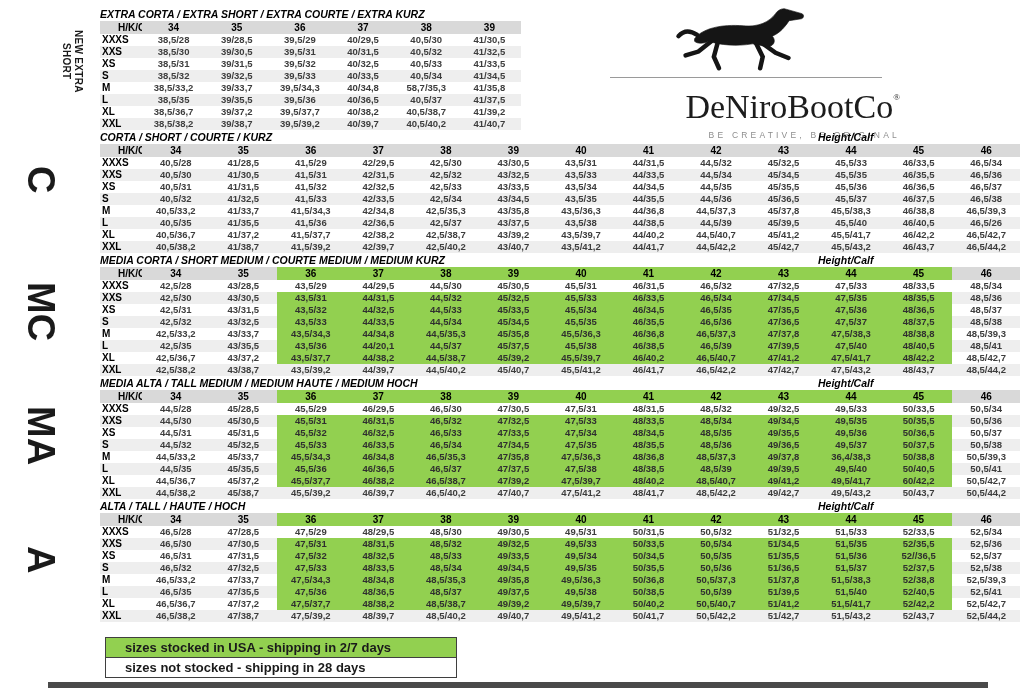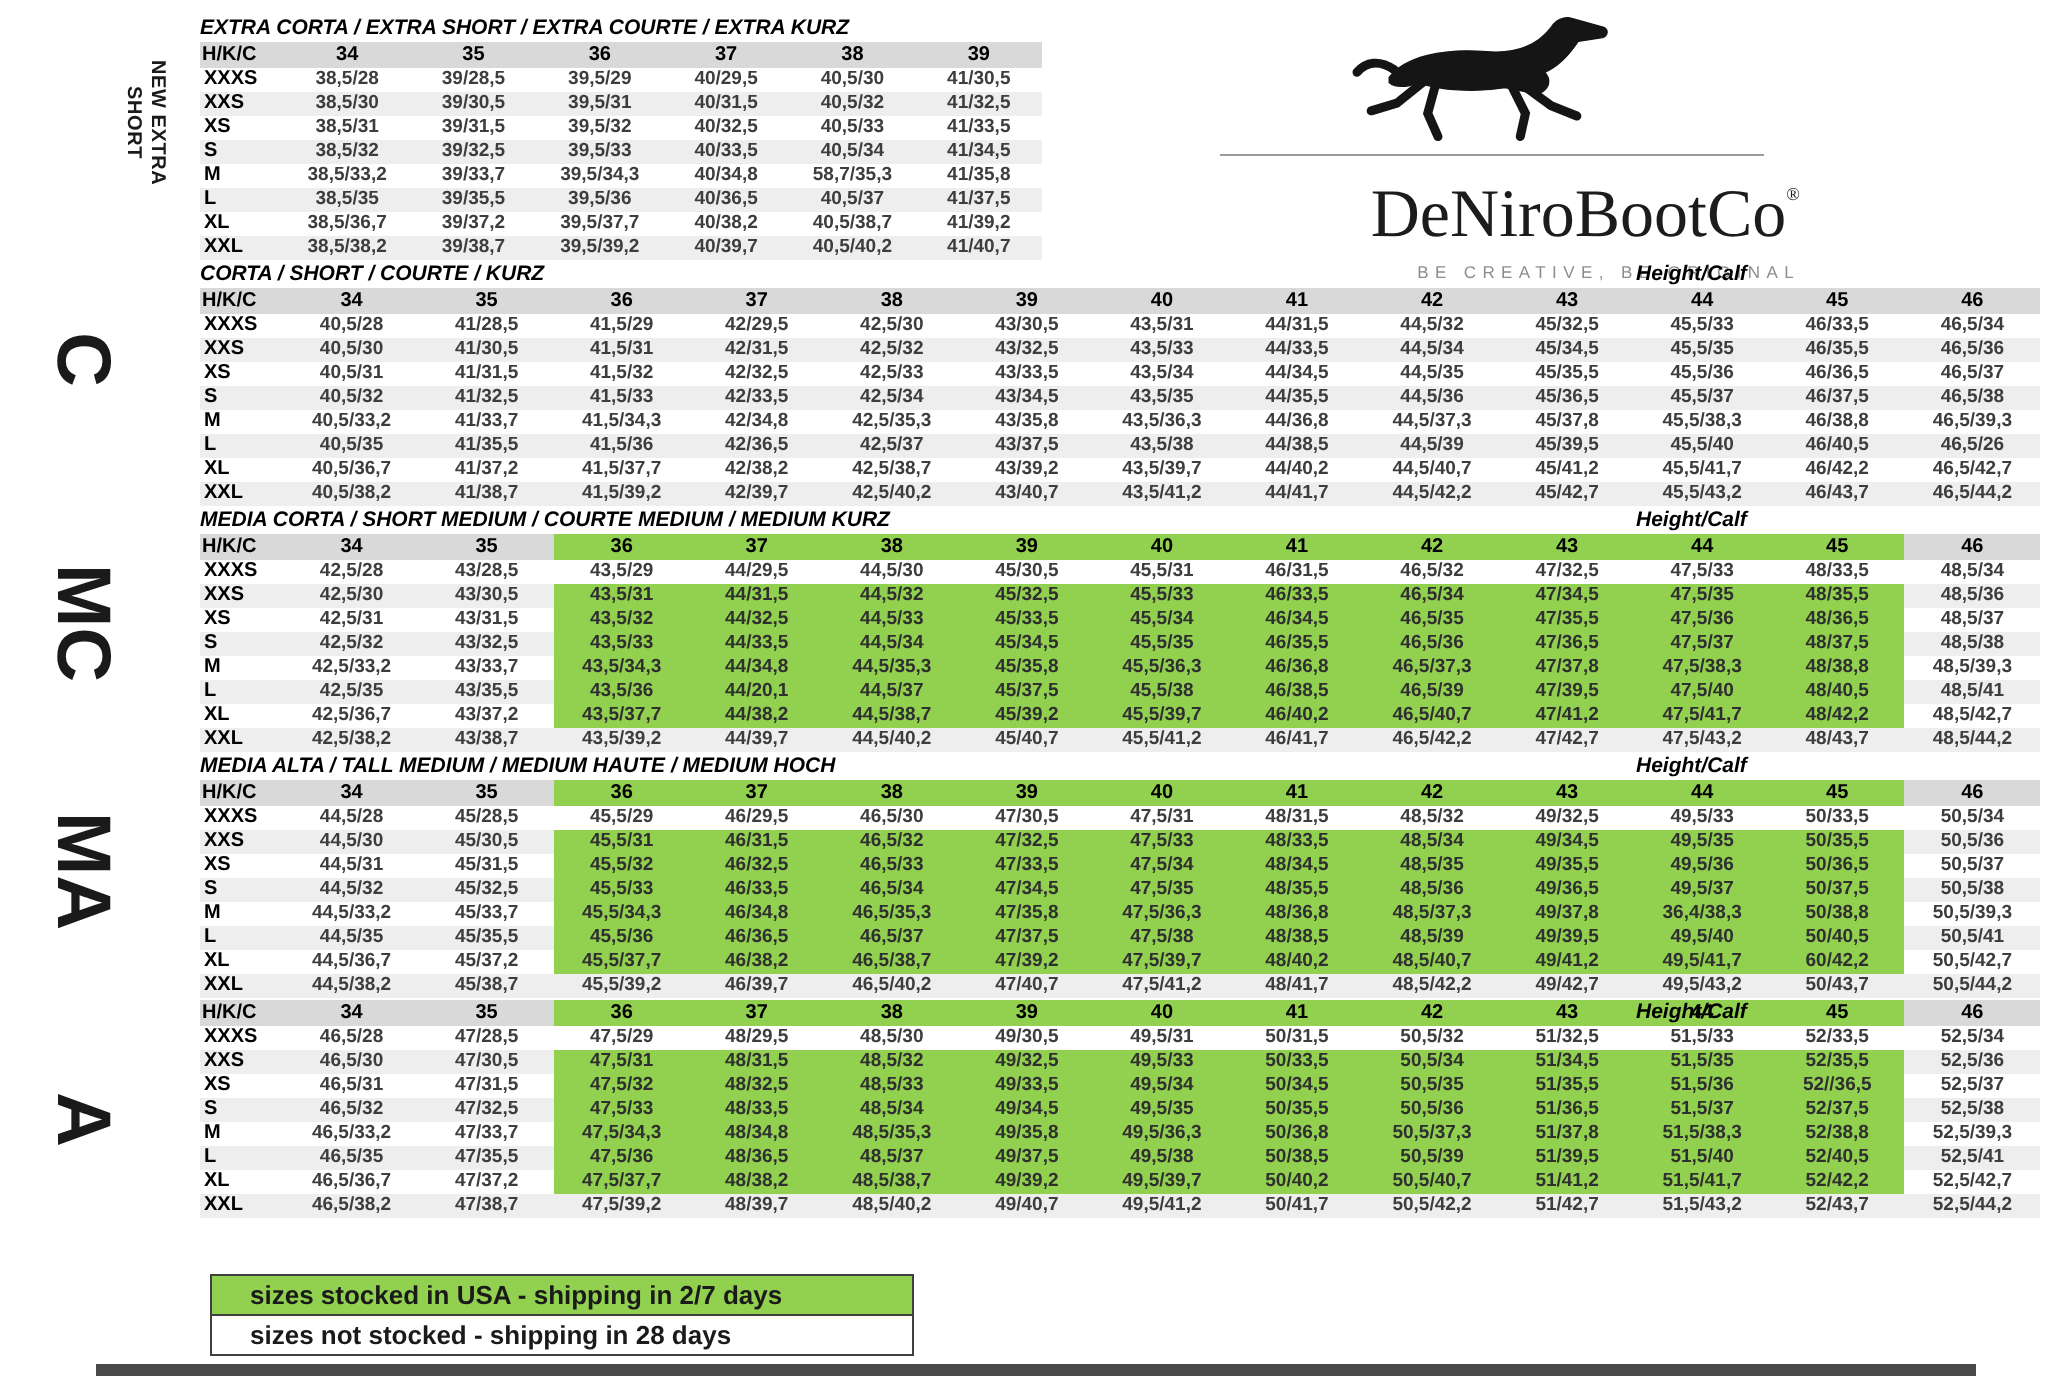--- a/index.html
+++ b/index.html
@@ -52,21 +52,21 @@
     font-size:10.5px;font-weight:700;font-style:italic;color:#000;line-height:12px;
   }
   table.grid{border-collapse:collapse;table-layout:fixed;width:100%;}
   .grid th,.grid td{
     padding:0;margin:0;text-align:center;white-space:nowrap;overflow:hidden;
   }
   .grid thead th{
     height:13px;line-height:13px;background:#d9d9d9;
     font-size:10px;font-weight:700;color:#000;
   }
-  .grid thead th.lblh{text-align:left;padding-left:1px;}
+  .grid thead th.lblh{text-align:left;padding-left:18px;}
   .grid thead th.green{background:#92d050;}
   .grid td{
     height:12px;line-height:12px;font-size:9.5px;font-weight:700;color:#3d3d3d;
   }
   .grid td.lbl{text-align:left;padding-left:2px;color:#000;font-size:10px;}
   .grid tr.stripe td{background:#eeeeee;}
   .grid tr td.green{background:#92d050;color:#2f2f2f;}
   
   .legend{position:absolute;left:105px;top:637px;width:352px;}
   .legend .item{
@@ -709,20 +709,21 @@
             <td>48,5/42,2</td>
             <td>49/42,7</td>
             <td>49,5/43,2</td>
             <td>50/43,7</td>
             <td>50,5/44,2</td>
           </tr>
         </tbody>
       </table>
   </section>
   <section class="sec sec4">
+    <div class="title">ALTA / TALL / HAUTE / HOCH</div>
     <div class="hc">Height/Calf</div>
     <table class="grid">
         <colgroup>
           <col style="width: 42px;">
           <col>
           <col>
           <col>
           <col>
           <col>
           <col>

